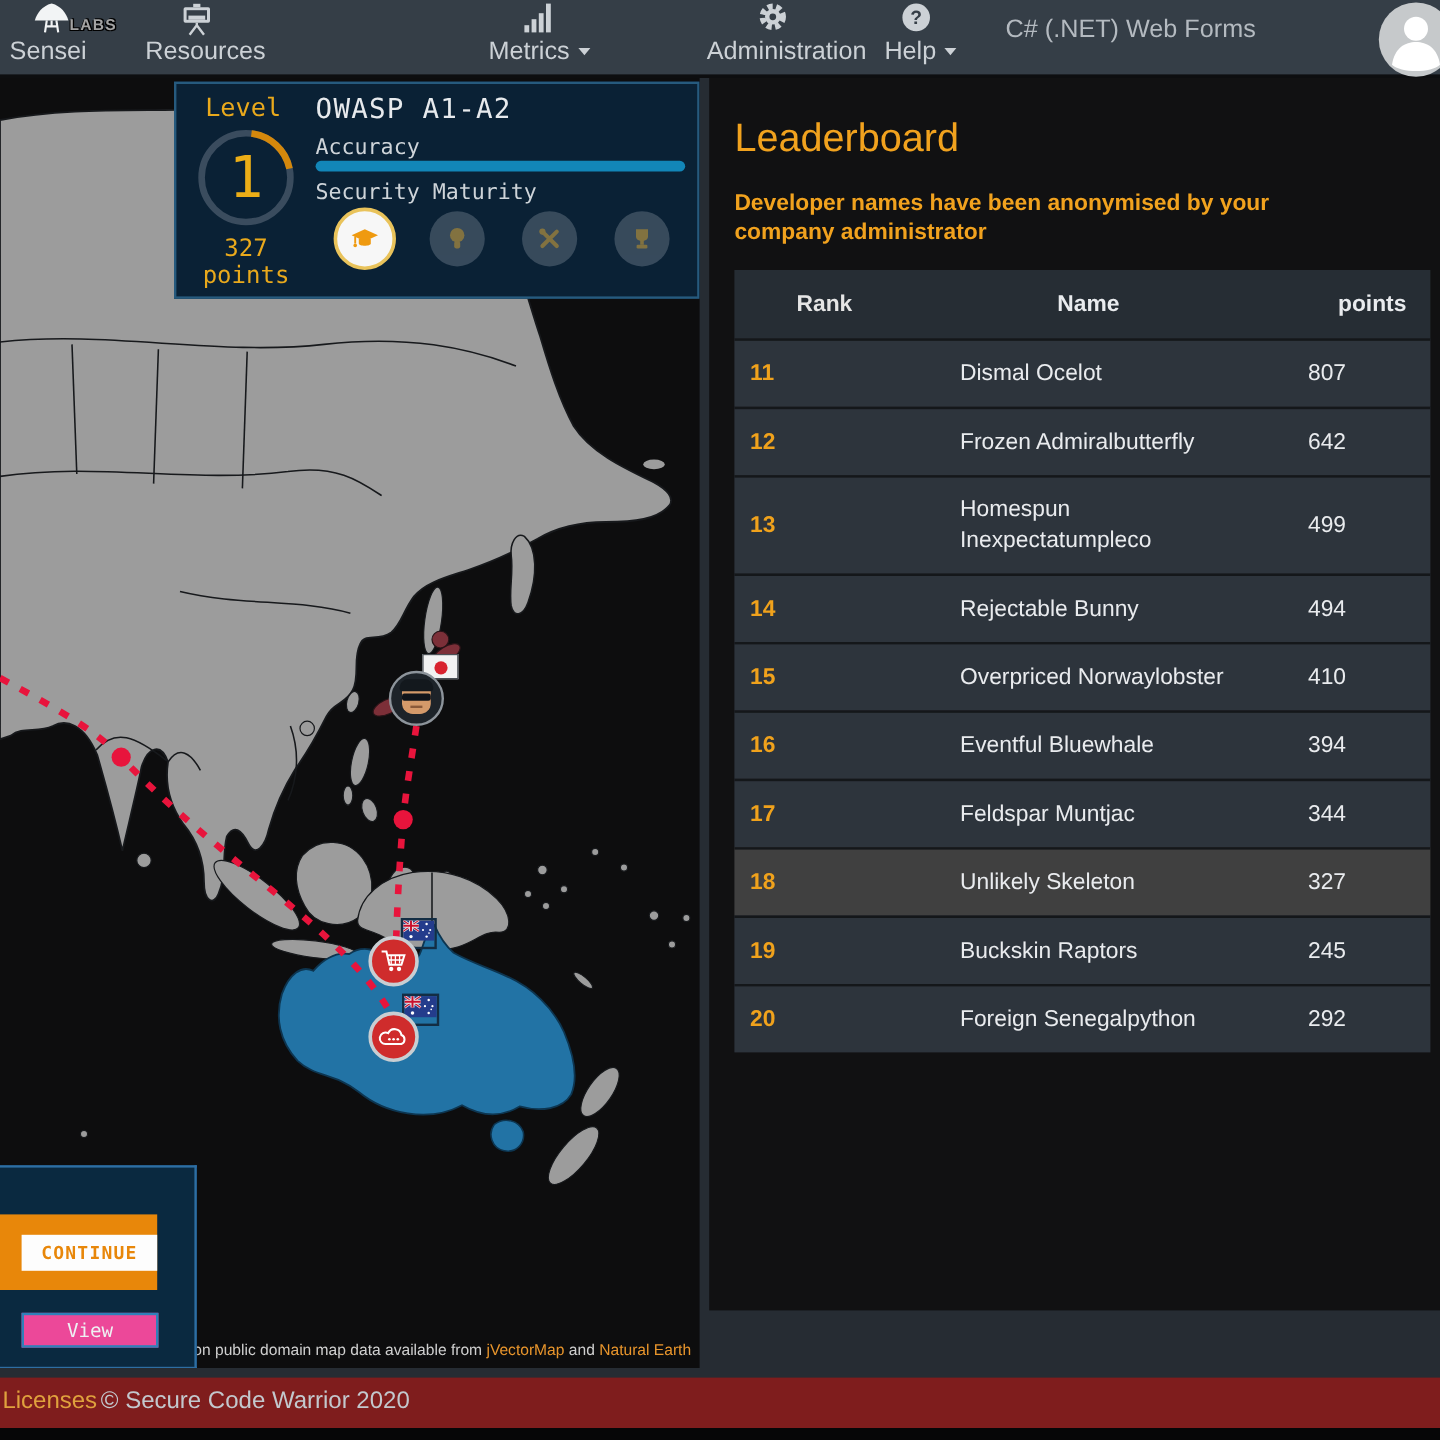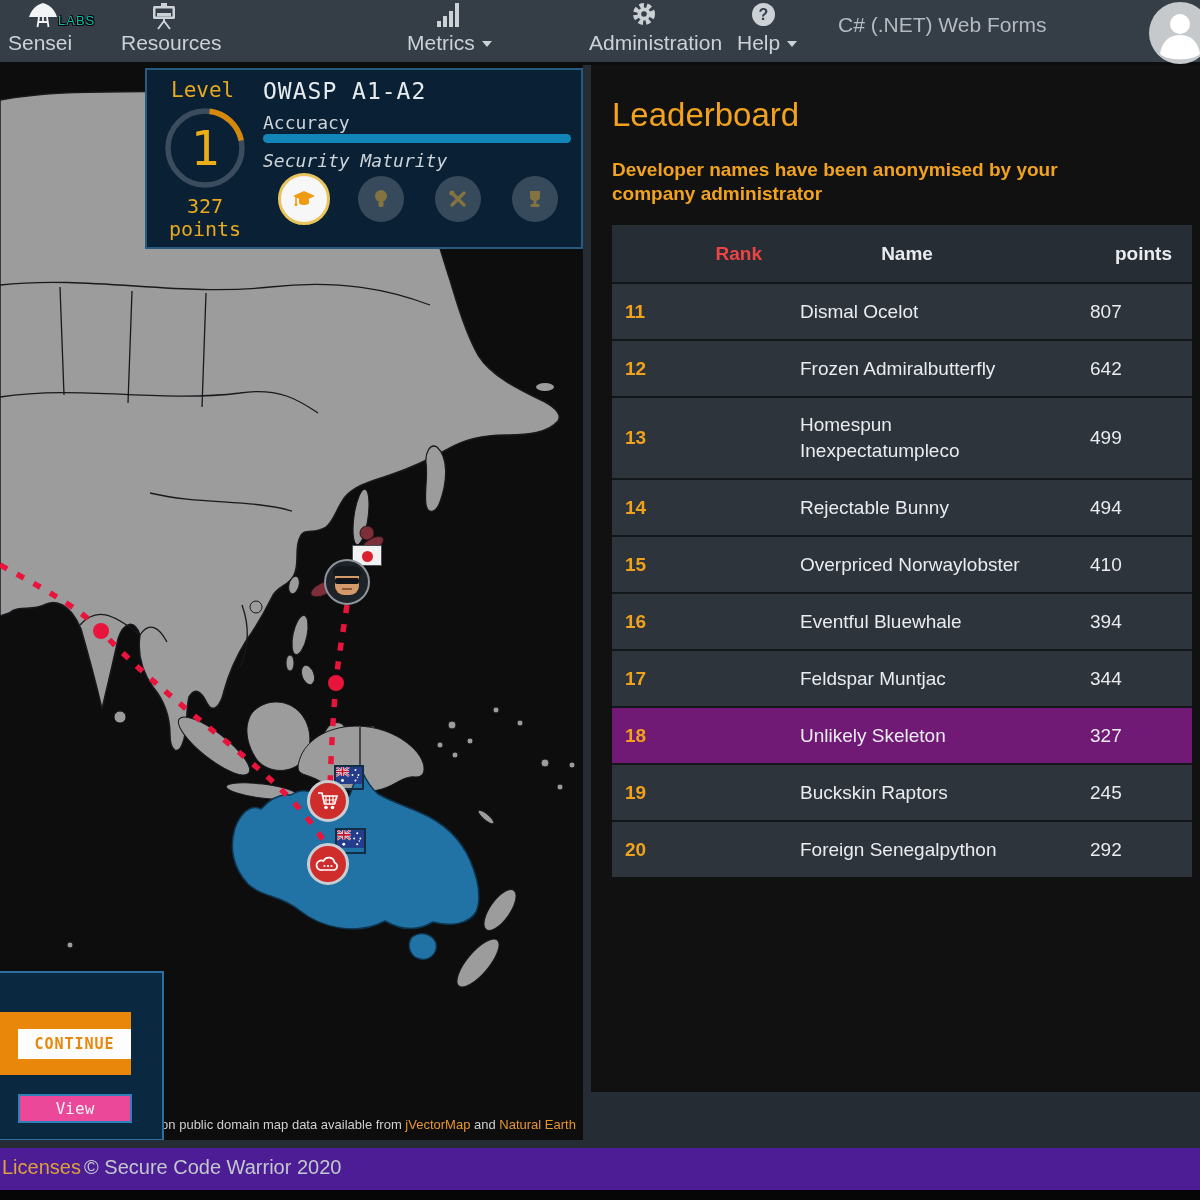--- a/index.html
+++ b/index.html
@@ -4,40 +4,40 @@
 <style>
   html,body{margin:0;padding:0;background:#1a1d21;}
   #app{position:relative;width:1200px;height:1200px;background:#262c33;overflow:hidden;
        font-family:"Liberation Sans",sans-serif;}
   .mono{font-family:"DejaVu Sans Mono",monospace;}
 
   
   #nav{position:absolute;left:0;top:0;width:1200px;height:62px;background:#353e47;border-bottom:3px solid #0d0e10;}
   .nav-label{position:absolute;color:#ccd1d6;font-size:21px;white-space:nowrap;}
   .caret{display:inline-block;width:0;height:0;border-left:5px solid transparent;border-right:5px solid transparent;border-top:6px solid #ccd1d6;margin-left:7px;vertical-align:middle;}
-  #brand-labs{position:absolute;left:58px;top:13px;color:#14b8a6;font-weight:normal;font-size:13px;letter-spacing:1px;
+  #brand-labs{position:absolute;left:58px;top:13px;color:#a3a3a3;font-weight:bold;font-size:13px;letter-spacing:1px;
       text-shadow:1px 1px 0 #000,-1px 1px 0 #000,1px -1px 0 #000;}
   .nav-icon{position:absolute;}
 
   
   #map-panel{position:absolute;left:0;top:65px;width:583px;height:1075px;background:#0d0d0e;overflow:hidden;}
   #lb-panel{position:absolute;left:591px;top:65px;width:609px;height:1027px;background:#111112;}
 
   
   #level-panel{position:absolute;left:145px;top:3px;width:434px;height:177px;background:#0a2135;border:2px solid #265a7e;z-index:6;}
   .lvl-gold{color:#e9a91c;}
   #level-word{position:absolute;left:24px;top:8px;font-size:21px;}
   #level-circle{position:absolute;left:16px;top:36px;width:84px;height:84px;}
   #level-num{position:absolute;left:16px;top:36px;width:84px;height:84px;display:flex;align-items:center;justify-content:center;font-size:48px;color:#ecae17;}
   #points-val{position:absolute;left:16px;top:124px;width:84px;text-align:center;font-size:20px;}
   #points-word{position:absolute;left:16px;top:147px;width:84px;text-align:center;font-size:20px;}
   #lvl-course{position:absolute;left:116px;top:8px;font-size:23px;color:#e7eaed;letter-spacing:1px;}
   #lvl-acc{position:absolute;left:116px;top:42px;font-size:18px;color:#ced4d9;}
   #acc-bar{position:absolute;left:116px;top:64px;width:308px;height:9px;border-radius:5px;background:#1286b8;}
-  #lvl-mat{position:absolute;left:116px;top:80px;font-size:18px;color:#ced4d9;font-style:italic;}
+  #lvl-mat{position:absolute;left:116px;top:80px;font-size:18px;color:#ced4d9;}
   .badge{position:absolute;top:106px;width:46px;height:46px;border-radius:50%;display:flex;align-items:center;justify-content:center;}
   .badge.active{background:#f7f7f7;border:3px solid #e9c35b;margin-top:-3px;margin-left:-3px;}
   .badge.dim{background:#3c4f60;opacity:.9;}
 
   
   .flag{position:absolute;box-sizing:border-box;}
   .marker{position:absolute;width:42px;height:42px;border-radius:50%;background:#cf2c2c;border:3px solid #c9ced2;box-sizing:border-box;display:flex;align-items:center;justify-content:center;z-index:4;}
   #villain{position:absolute;width:46px;height:46px;border-radius:50%;background:#1d2329;border:2px solid #8d949b;box-sizing:border-box;z-index:4;overflow:hidden;}
   .face{position:relative;width:24px;height:27px;margin:7px auto 0;background:#d49a6a;border-radius:7px 7px 9px 9px;}
   .hair{position:absolute;top:-2px;left:-2px;right:-2px;height:10px;background:#13181d;border-radius:7px 7px 2px 2px;}
@@ -53,30 +53,30 @@
       color:#e8870a;font-weight:bold;font-size:15px;letter-spacing:1px;cursor:pointer;}
   #view-btn{position:absolute;left:18px;top:121px;width:114px;height:29px;background:#ec4899;border:2px solid #2f80b9;box-sizing:border-box;
       display:flex;align-items:center;justify-content:center;color:#eef1f3;font-size:16px;cursor:pointer;}
 
   
   #lb-title{position:absolute;left:21px;top:31px;font-size:33px;font-weight:500;color:#f1a21e;}
   #lb-sub{position:absolute;left:21px;top:93px;width:530px;font-size:19px;font-weight:bold;color:#f1a21e;line-height:24px;}
   #lb-table{position:absolute;left:21px;top:160px;width:580px;}
   .lb-row{display:grid;grid-template-columns:150px 290px 140px;align-items:center;background:#2d343c;border-top:2px solid #14171a;min-height:55px;}
   .lb-row.head{background:#262d34;border-top:none;min-height:57px;font-weight:bold;color:#eef0f2;font-size:19px;}
-  .lb-row.hl{background:#701a75;}
+  .lb-row.hl{background:#404040;}
   .c-rank{padding-left:13px;font-size:19px;font-weight:bold;color:#f0a21c;}
-  .head .c-rank{color:#ef4444;text-align:right;padding-left:0;}
+  .head .c-rank{color:#e5e5e5;text-align:center;padding-left:0;}
   .c-name{padding:14px 4px 14px 38px;font-size:19px;color:#e9ebee;line-height:26px;}
   .head .c-name{text-align:center;padding:0;}
   .c-pts{padding-left:38px;font-size:19px;color:#e9ebee;}
   .head .c-pts{text-align:right;padding:0 20px 0 0;}
 
   
-  #footer{position:absolute;left:0;top:1148px;width:1200px;height:42px;background:#4c1d95;}
+  #footer{position:absolute;left:0;top:1148px;width:1200px;height:42px;background:#7f1d1d;}
   #lic{position:absolute;left:2px;top:8px;font-size:20px;color:#dfa13d;cursor:pointer;}
   #copy{position:absolute;left:84px;top:8px;font-size:20px;color:#c3c8cd;}
   #bottom-strip{position:absolute;left:0;top:1190px;width:1200px;height:10px;background:#060607;}
 
   #avatar{position:absolute;left:1149px;top:2px;width:62px;height:62px;border-radius:50%;background:#c6c9cb;overflow:hidden;cursor:pointer;}
 </style>
 </head>
 <body>
 
 <div id="app">

